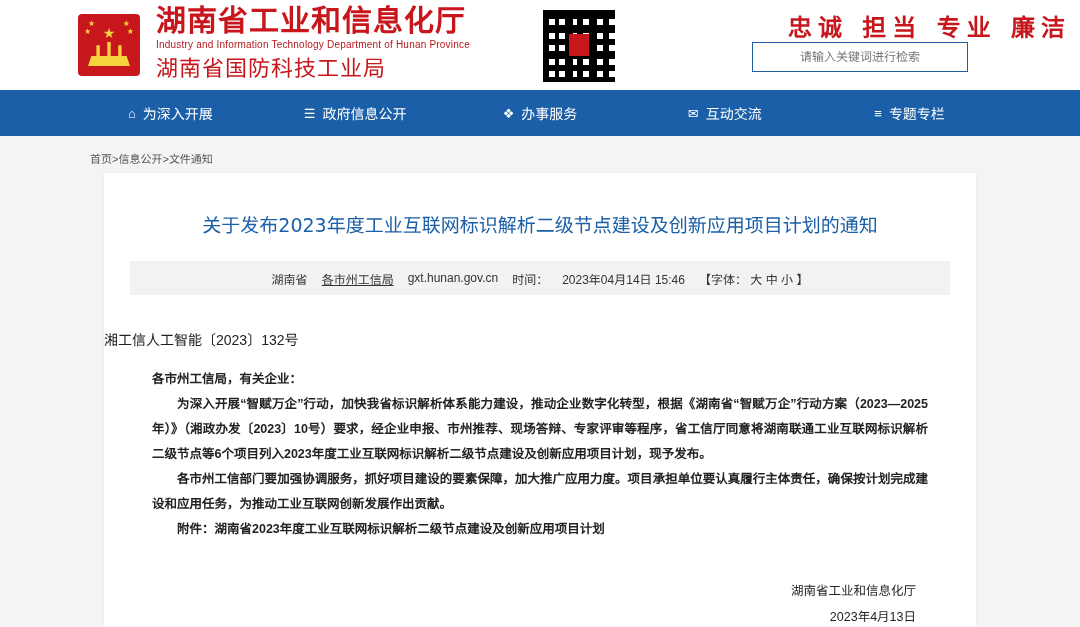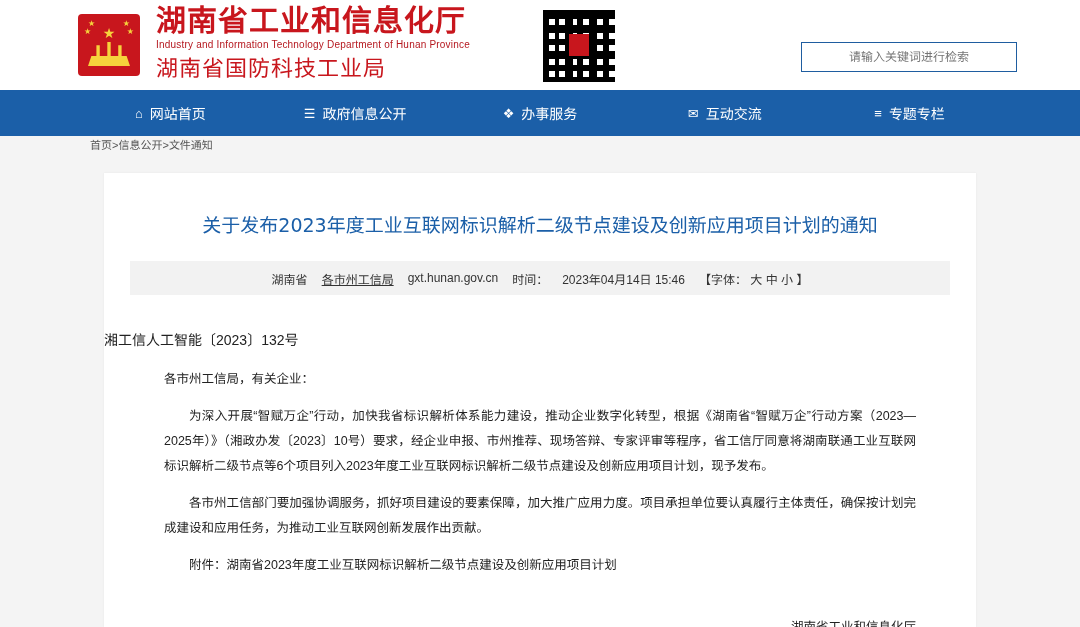--- a/index.html
+++ b/index.html
@@ -68,21 +68,21 @@
     position: absolute; left: 26px; top: 24px; width: 20px; height: 22px;
     background: #c8161d;
   }
   .slogan {
     position: absolute; left: 788px; top: 8px;
     font-size: 24px; font-weight: bold; color: #c8161d;
     letter-spacing: 6px;
     font-family: "DejaVu Sans", "Liberation Sans", sans-serif;
   }
   .search-box {
-    position: absolute; left: 801px; top: 42px;
+    position: absolute; left: 752px; top: 42px;
     width: 216px; height: 30px;
     border: 1px solid #1f5da0;
     background: #fff;
     display: flex; align-items: center; justify-content: center;
   }
   .search-box input {
     width: 100%; height: 100%;
     border: 0; outline: none;
     text-align: center;
     font-size: 12px; color: #999;
@@ -102,21 +102,21 @@
     flex: 1;
     display: flex; align-items: center; justify-content: center;
     color: #ffffff; font-size: 14px;
     gap: 7px; cursor: pointer;
   }
   .nav-item .ico { font-size: 13px; color: #ffffff; line-height: 1; }
 
   
   .crumb {
     height: 26px;
-    padding: 0 0 0 90px;
+    padding: 14px 0 0 90px;
     font-size: 11px; color: #555;
     background: #f4f4f4;
   }
   .crumb a { color: #555; text-decoration: none; }
 
   
   .sheet {
     position: absolute; left: 104px; top: 173px;
     width: 872px; height: 454px;
     background: #ffffff;
@@ -141,21 +141,21 @@
   .doc-no {
     margin-top: 34px;
     text-align: left;
     font-size: 14px; color: #222;
   }
   .body {
     margin: 18px 48px 0 48px;
     font-size: 12.5px; color: #222; line-height: 25px;
     text-align: justify;
   }
-  .body p { margin: 12px; }
+  .body p { margin: 0; font-weight: bold; }
   .body .ind { text-indent: 2em; }
   .attach { margin-top: 26px; text-indent: 2em; }
   .sign {
     margin: 36px 60px 0 0;
     text-align: right;
     font-size: 12.5px; color: #222; line-height: 26px;
   }
 </style>
 </head>
 <body>
@@ -177,31 +177,32 @@
     <div class="title-block">
       <div class="t1">湖南省工业和信息化厅</div>
       <div class="t2">Industry and Information Technology Department of Hunan Province</div>
       <div class="t3">湖南省国防科技工业局</div>
     </div>
 
     <div class="qr">
       <div class="inner"></div>
     </div>
 
+    <div class="slogan">忠诚 担当 专业 廉洁</div>
 
     <div class="search-box">
       <input type="text" placeholder="请输入关键词进行检索" style="">
     </div>
   </div>
 
   <div class="nav">
     <div class="nav-inner">
       <div class="nav-item">
         <span class="ico">⌂</span>
-        <span>网站首页</span>
+        <span>为深入开展</span>
       </div>
       <div class="nav-item">
         <span class="ico">☰</span>
         <span>政府信息公开</span>
       </div>
       <div class="nav-item">
         <span class="ico">❖</span>
         <span>办事服务</span>
       </div>
       <div class="nav-item">

